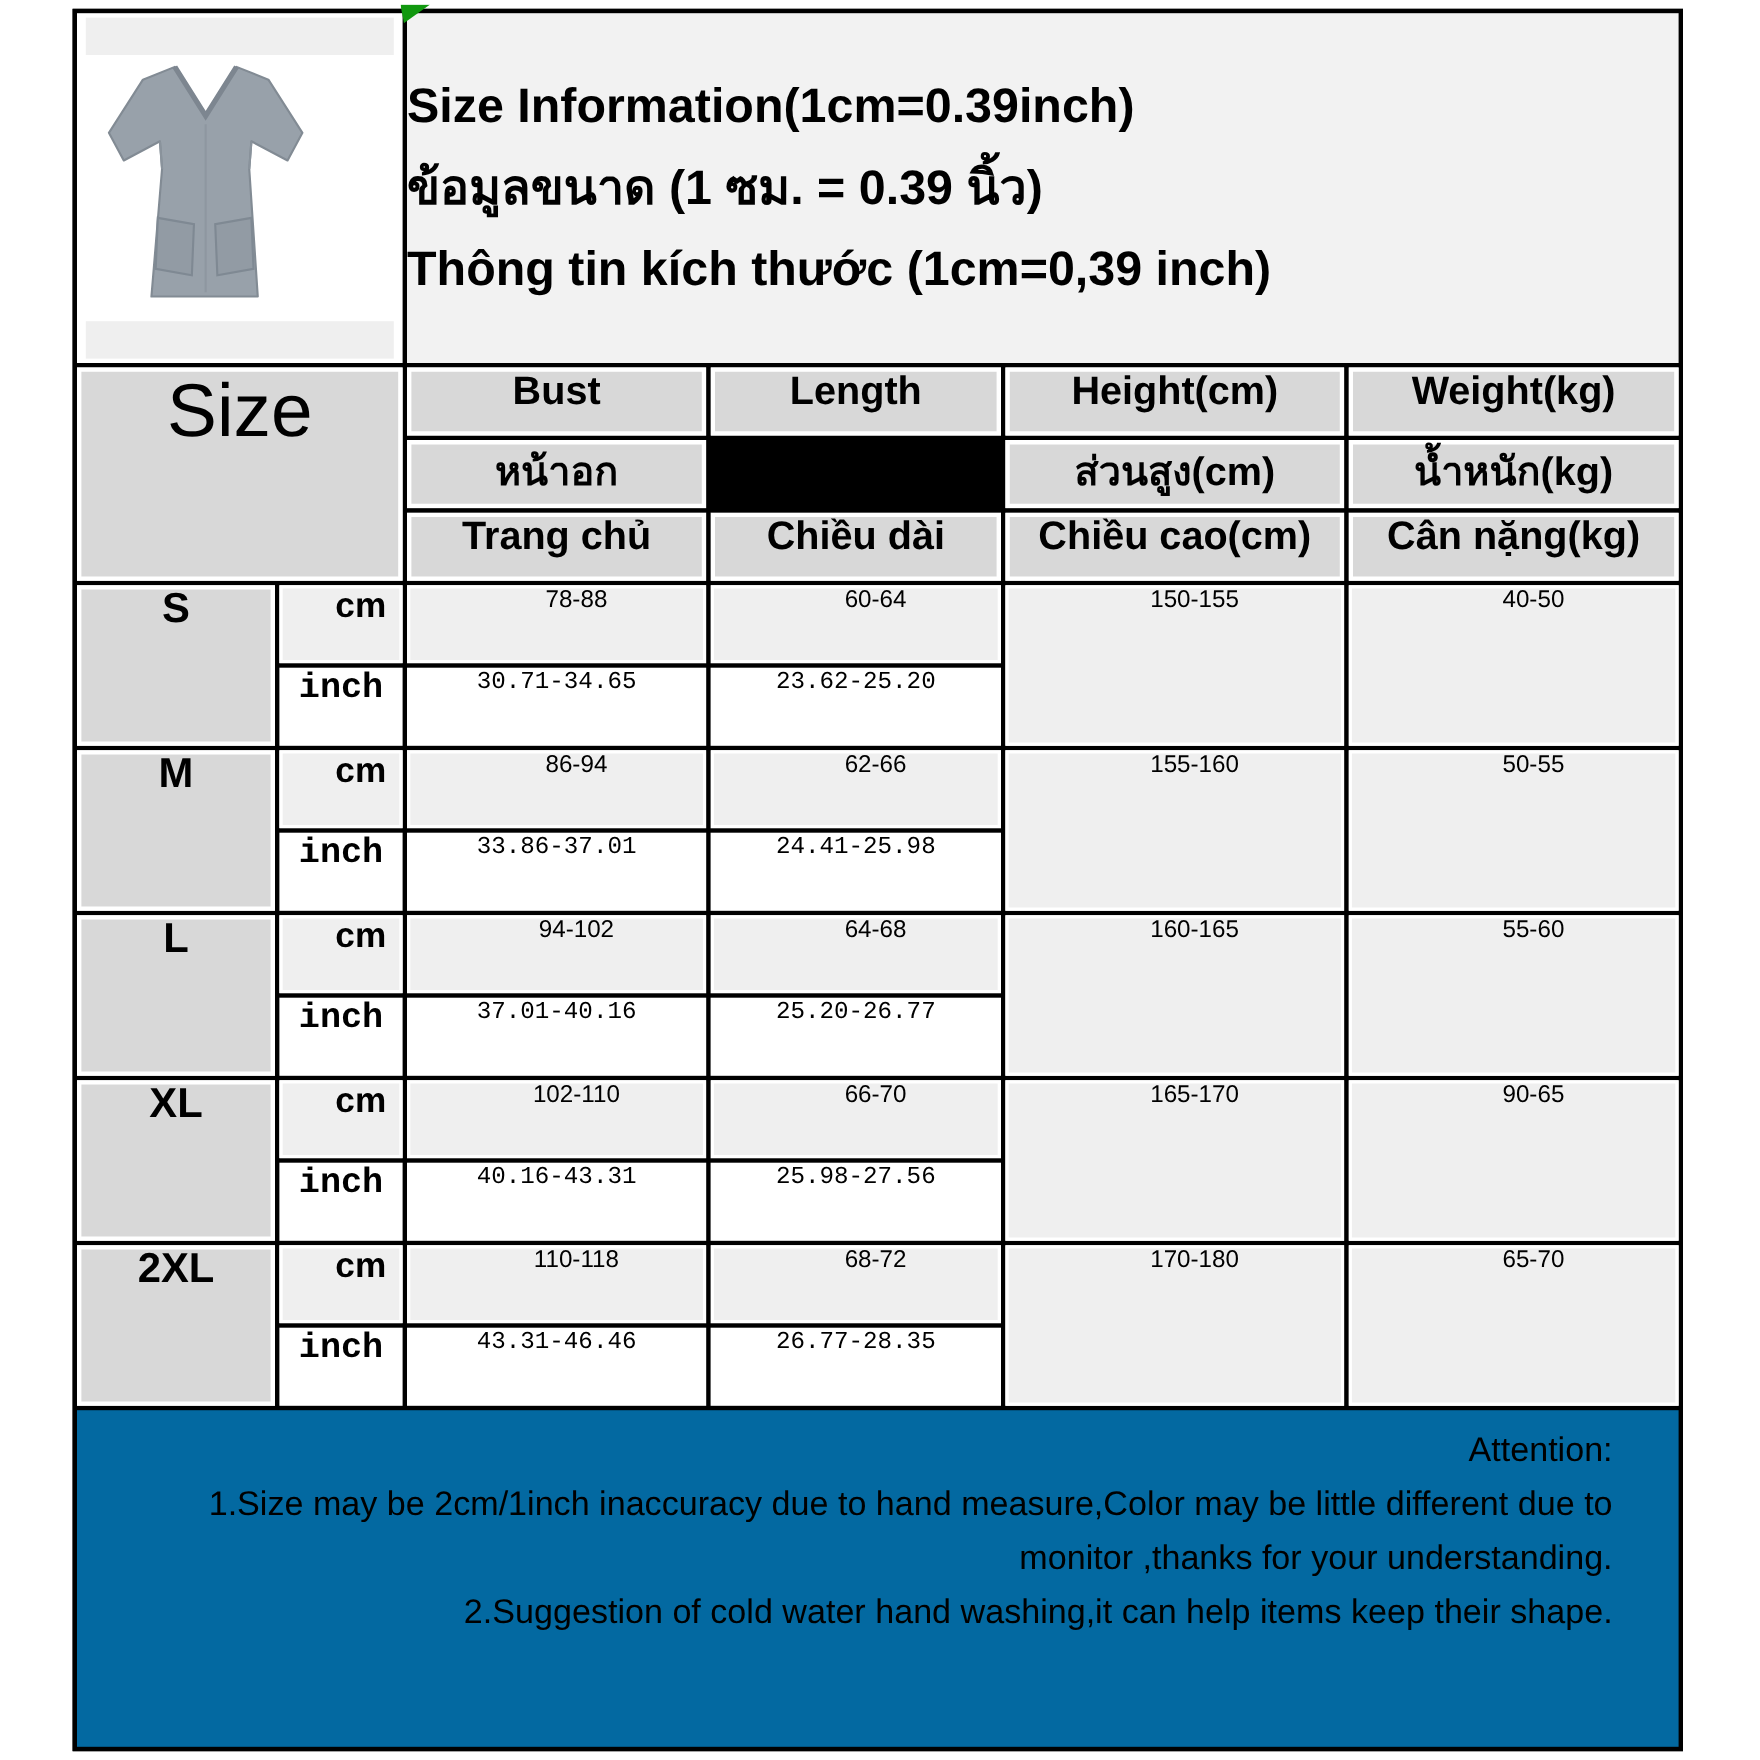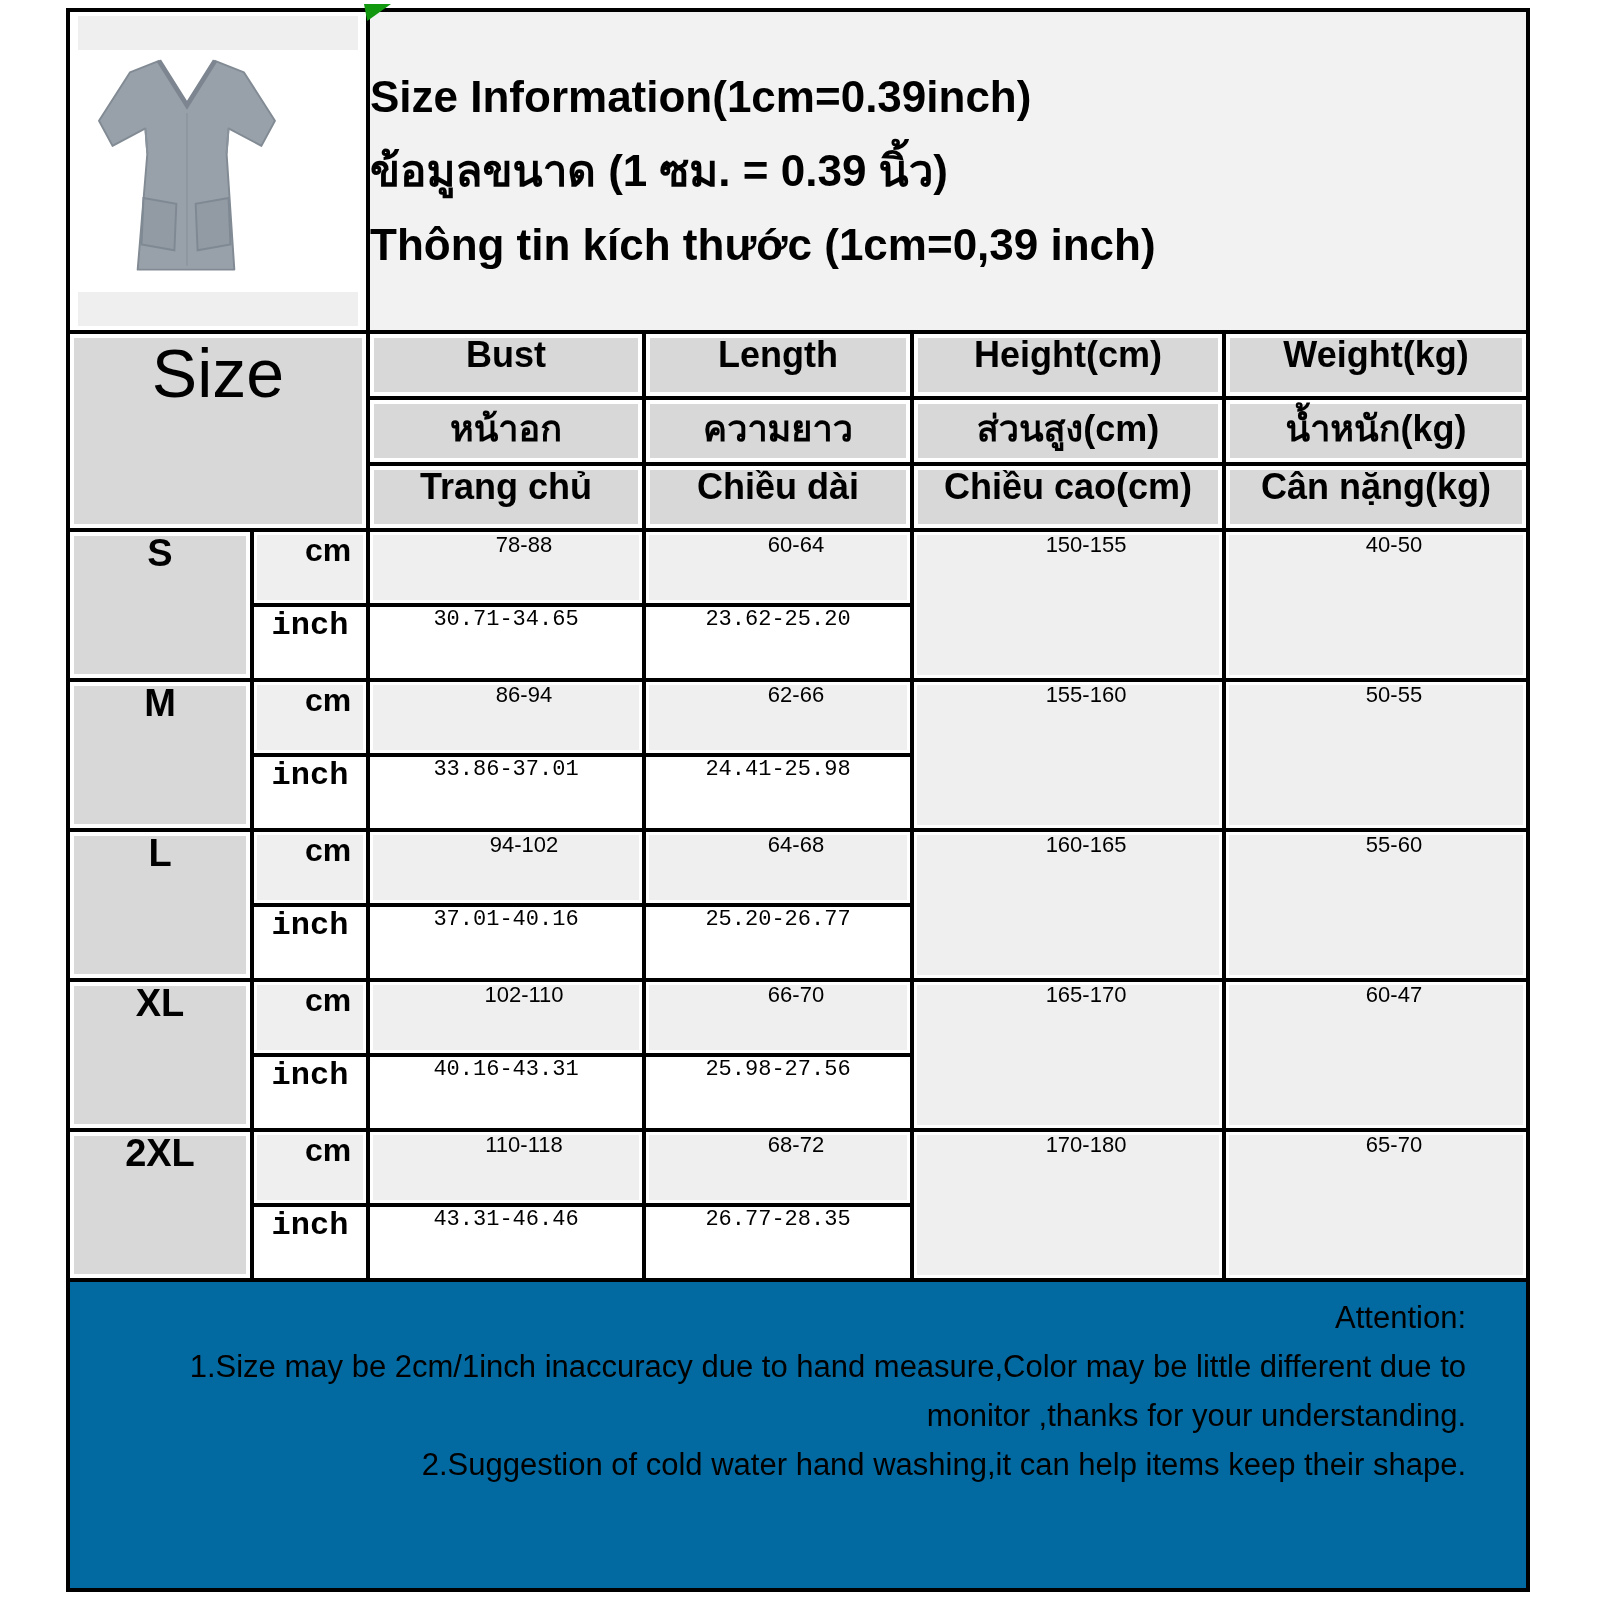--- a/index.html
+++ b/index.html
@@ -86,21 +86,20 @@
   </div>
 
   <div class="cell c-size bg-hd">Size</div>
 
   <div class="cell hdr bg-hd col3 r2">Bust</div>
   <div class="cell hdr bg-hd col4 r2">Length</div>
   <div class="cell hdr bg-hd col5 r2">Height(cm)</div>
   <div class="cell hdr bg-hd col6 r2">Weight(kg)</div>
 
   <div class="cell hdr bg-hd col3 r3">หน้าอก</div>
-  <div class="cell hdr bg-hd col4 r3">ความยาว</div>
   <div class="cell hdr bg-hd col5 r3">ส่วนสูง(cm)</div>
   <div class="cell hdr bg-hd col6 r3">น้ำหนัก(kg)</div>
 
   <div class="cell hdr bg-hd col3 r4">Trang chủ</div>
   <div class="cell hdr bg-hd col4 r4">Chiều dài</div>
   <div class="cell hdr bg-hd col5 r4">Chiều cao(cm)</div>
   <div class="cell hdr bg-hd col6 r4">Cân nặng(kg)</div>
 
   <div class="cell size-letter bg-hd col1 r5 sp2">S</div>
   <div class="cell unit bg-lt col2 r5">cm</div>
@@ -133,21 +132,21 @@
   <div class="cell val bg-lt col6 r9 sp2">55-60</div>
 
   <div class="cell size-letter bg-hd col1 r11 sp2">XL</div>
   <div class="cell unit bg-lt col2 r11">cm</div>
   <div class="cell val  bg-lt col3 r11">102-110</div>
   <div class="cell val  bg-lt col4 r11">66-70</div>
   <div class="cell unit bg-wh col2 r12">inch</div>
   <div class="cell val  bg-wh col3 r12">40.16-43.31</div>
   <div class="cell val  bg-wh col4 r12">25.98-27.56</div>
   <div class="cell val bg-lt col5 r11 sp2">165-170</div>
-  <div class="cell val bg-lt col6 r11 sp2">60-47</div>
+  <div class="cell val bg-lt col6 r11 sp2">90-65</div>
 
   <div class="cell size-letter bg-hd col1 r13 sp2">2XL</div>
   <div class="cell unit bg-lt col2 r13">cm</div>
   <div class="cell val  bg-lt col3 r13">110-118</div>
   <div class="cell val  bg-lt col4 r13">68-72</div>
   <div class="cell unit bg-wh col2 r14">inch</div>
   <div class="cell val  bg-wh col3 r14">43.31-46.46</div>
   <div class="cell val  bg-wh col4 r14">26.77-28.35</div>
   <div class="cell val bg-lt col5 r13 sp2">170-180</div>
   <div class="cell val bg-lt col6 r13 sp2">65-70</div>

